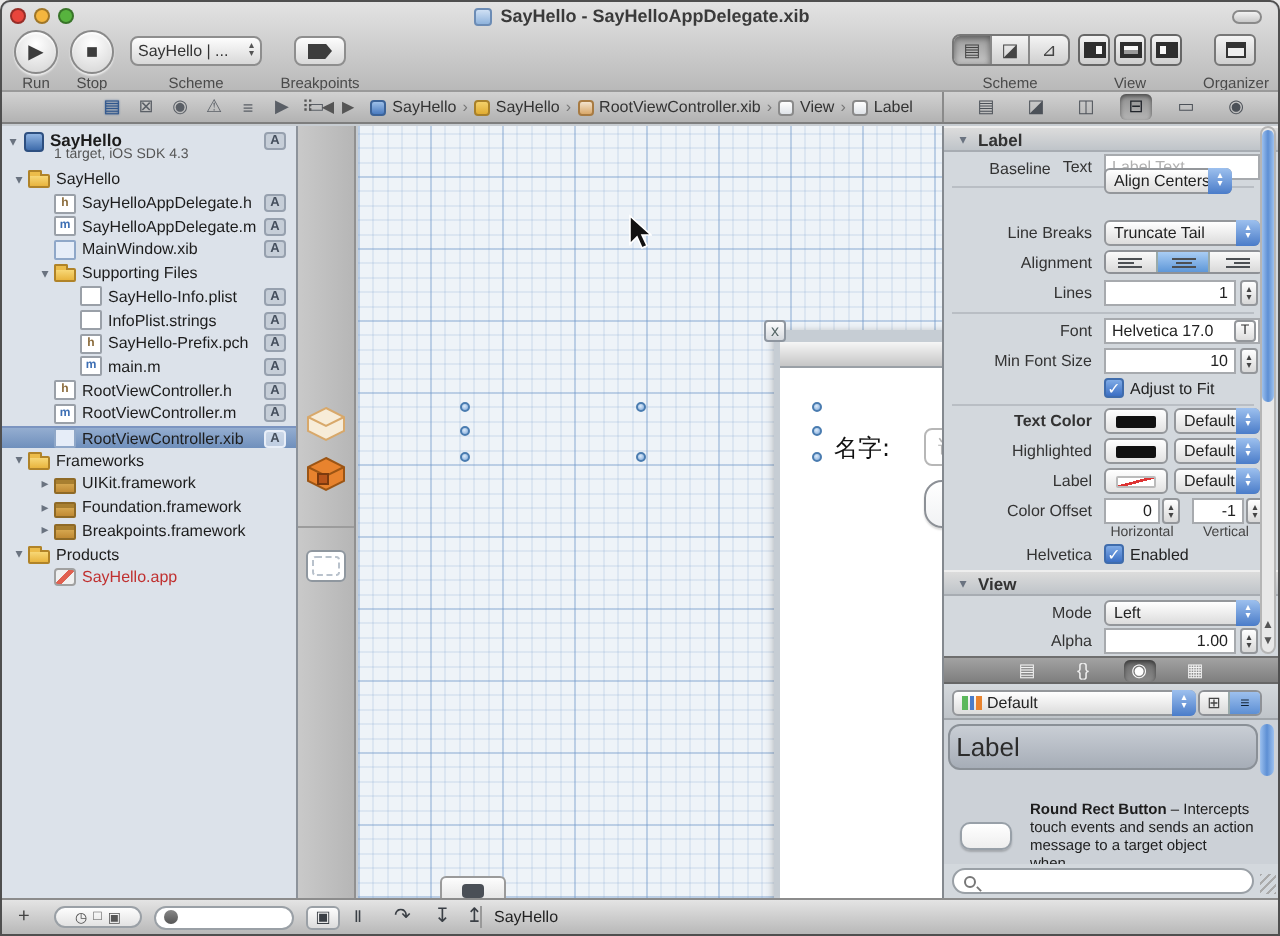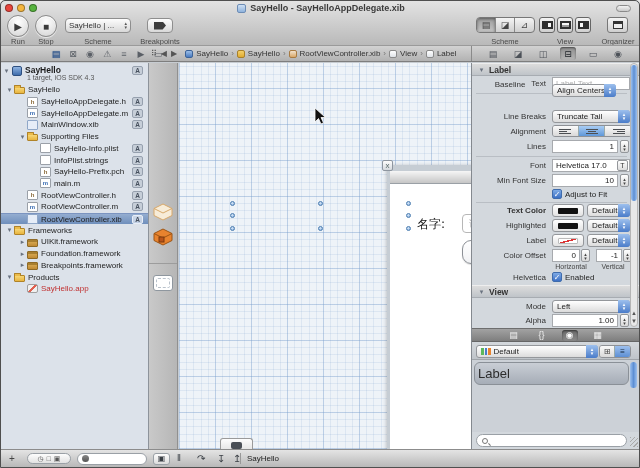--- a/index.html
+++ b/index.html
@@ -695,20 +695,26 @@
         <span class="cell">⊞</span>
         <span class="cell on">≡</span>
       </div>
     </div>
     <div class="liblist" id="liblist">
         <div class="libitem sel" style="top: 2px;">
           <span class="libicon">
             <span class="biglabel">Label</span>
           </span>
         </div>
+        <div class="libitem" style="top: 37px;">
+          <span class="libicon">
+            <span class="rrb"></span>
+          </span>
+          <span class="libtxt"><b>Round Rect Button</b> <span>– Intercepts touch events and sends an action message to a target object when...</span></span>
+        </div>
       </div>
     <div class="libscroll">
       <span class="thumb"></span>
 
     </div>
     <div class="libsearch">
       <span class="mag"></span>
     </div>
     <div class="grip"></div>
   </div>

